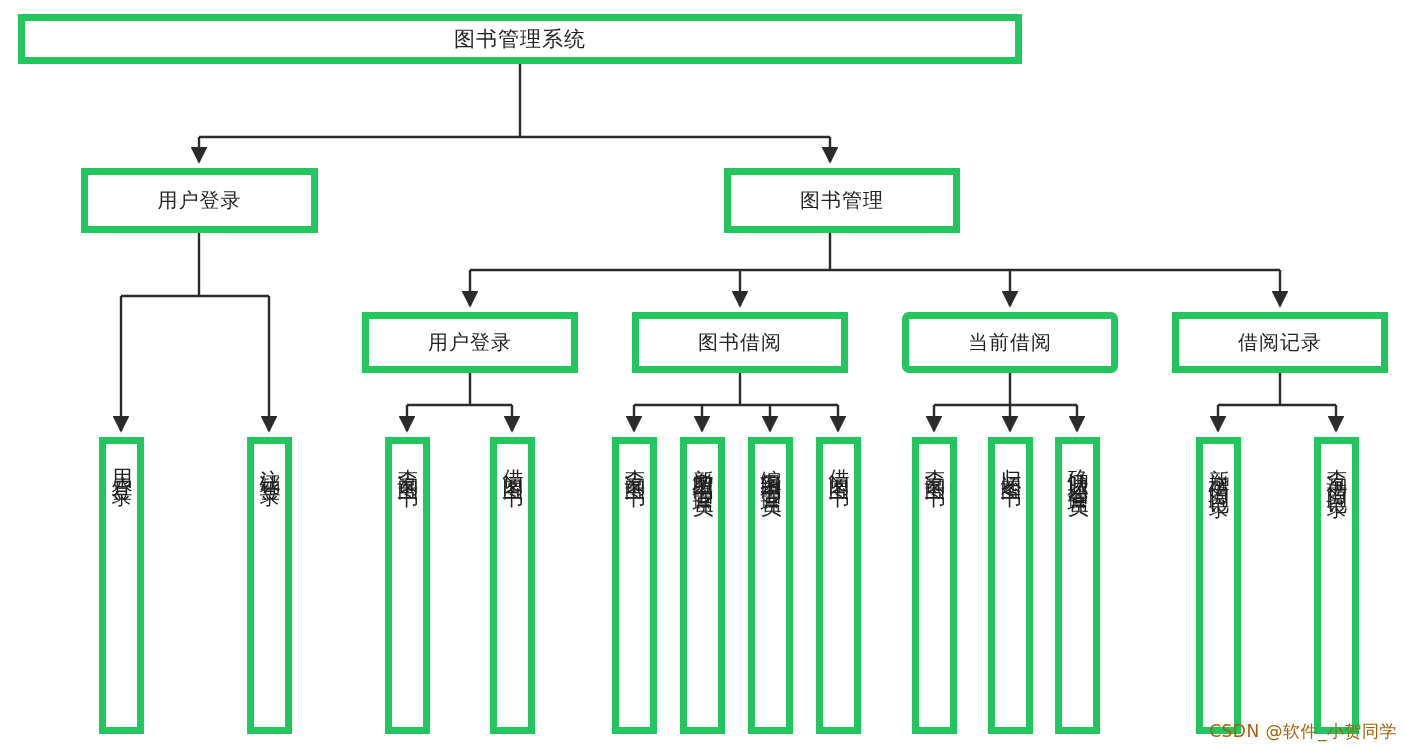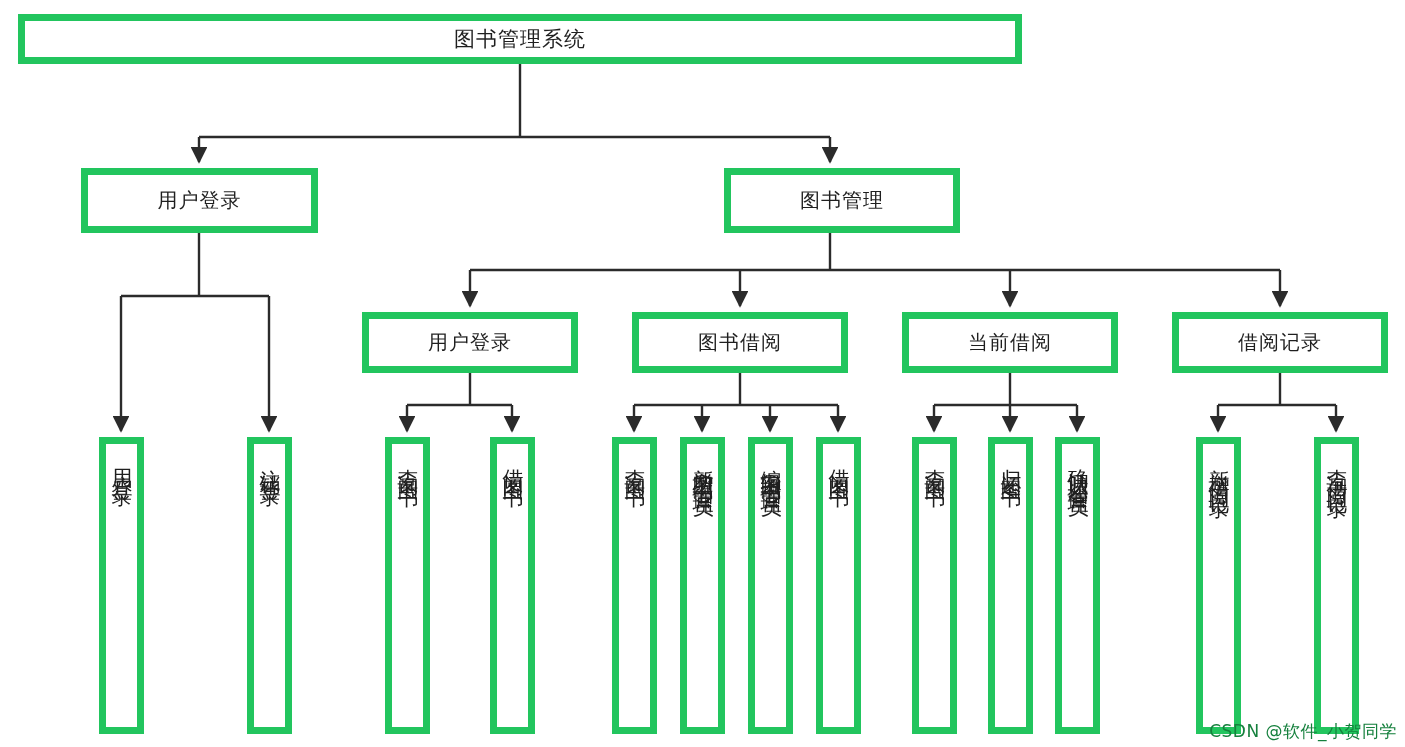--- a/index.html
+++ b/index.html
@@ -62,21 +62,21 @@
     margin-top:4px;
   }
   .node.leaf.tall .vtext{
     letter-spacing:4px;
   }
   .watermark{
     position:absolute;
     right:8px;
     bottom:4px;
     font-size:17px;
-    color:#15803d;
+    color:#a16207;
     letter-spacing:0.5px;
     z-index:3;
     user-select:none;
   }
 </style>
 </head>
 <body>
 
 <div id="canvas">
 
@@ -140,21 +140,21 @@
   <div class="node lvl2" style="left:712px;top:168px;width:236px;height:65px;margin-left:12px;">
     <span>图书管理</span>
   </div>
 
   <div class="node lvl3" style="left:362px;top:312px;width:216px;height:61px;">
     <span>用户登录</span>
   </div>
   <div class="node lvl3" style="left:632px;top:312px;width:216px;height:61px;">
     <span>图书借阅</span>
   </div>
-  <div class="node lvl3" style="left:902px;top:312px;width:216px;height:61px;">
+  <div class="node lvl3" style="left:902px;top:312px;width:216px;height:61px;border-radius:7px;">
     <span>当前借阅</span>
   </div>
   <div class="node lvl3" style="left:1172px;top:312px;width:216px;height:61px;">
     <span>借阅记录</span>
   </div>
 
   <div class="node leaf" style="left:99px;top:437px;width:45px;height:297px;">
     <span class="vtext">用户登录</span>
   </div>
   <div class="node leaf" style="left:247px;top:437px;width:45px;height:297px;">

